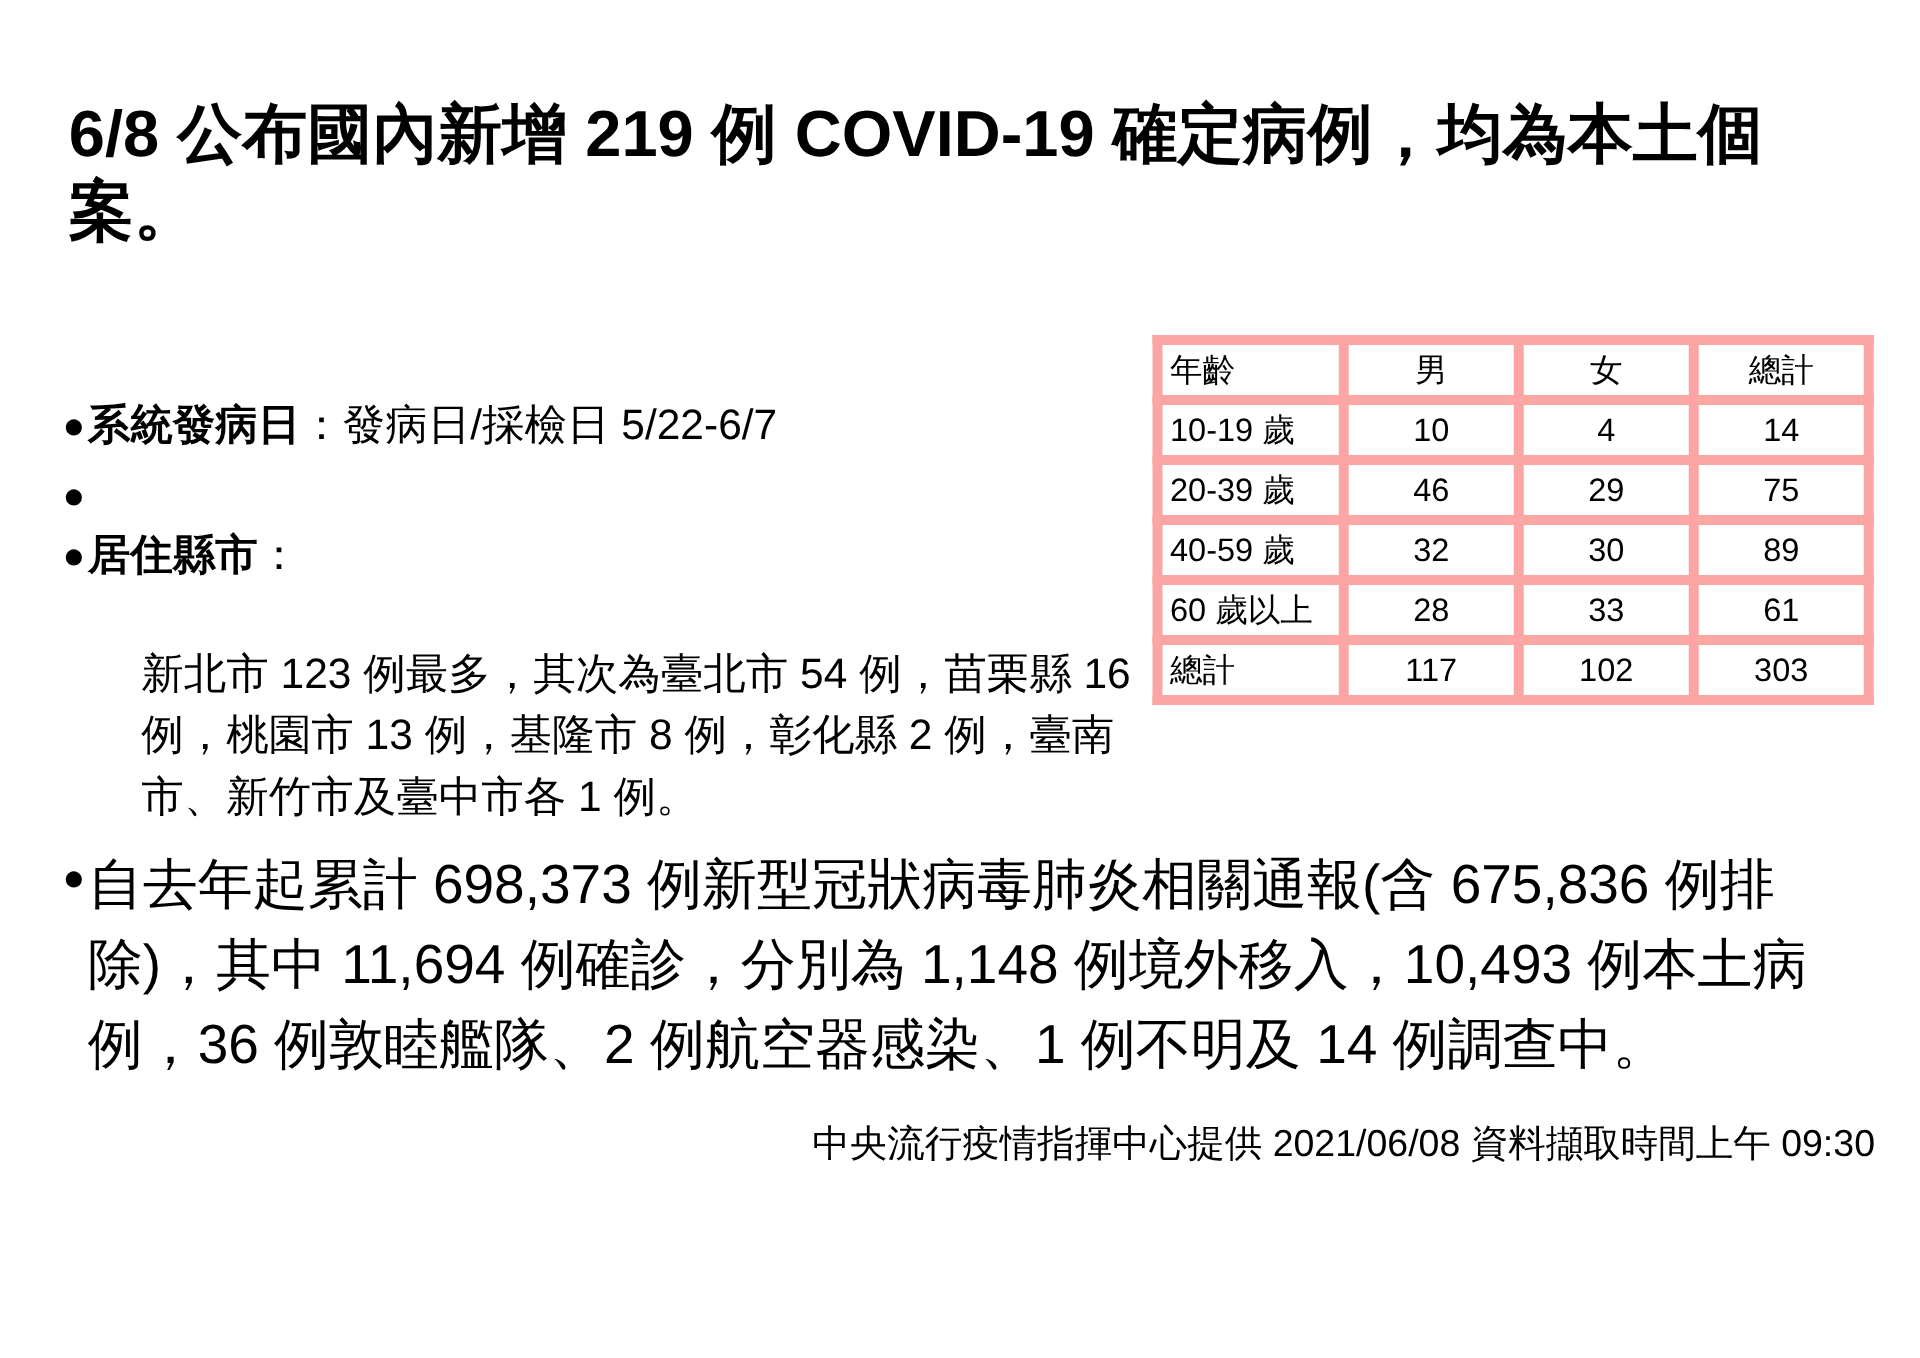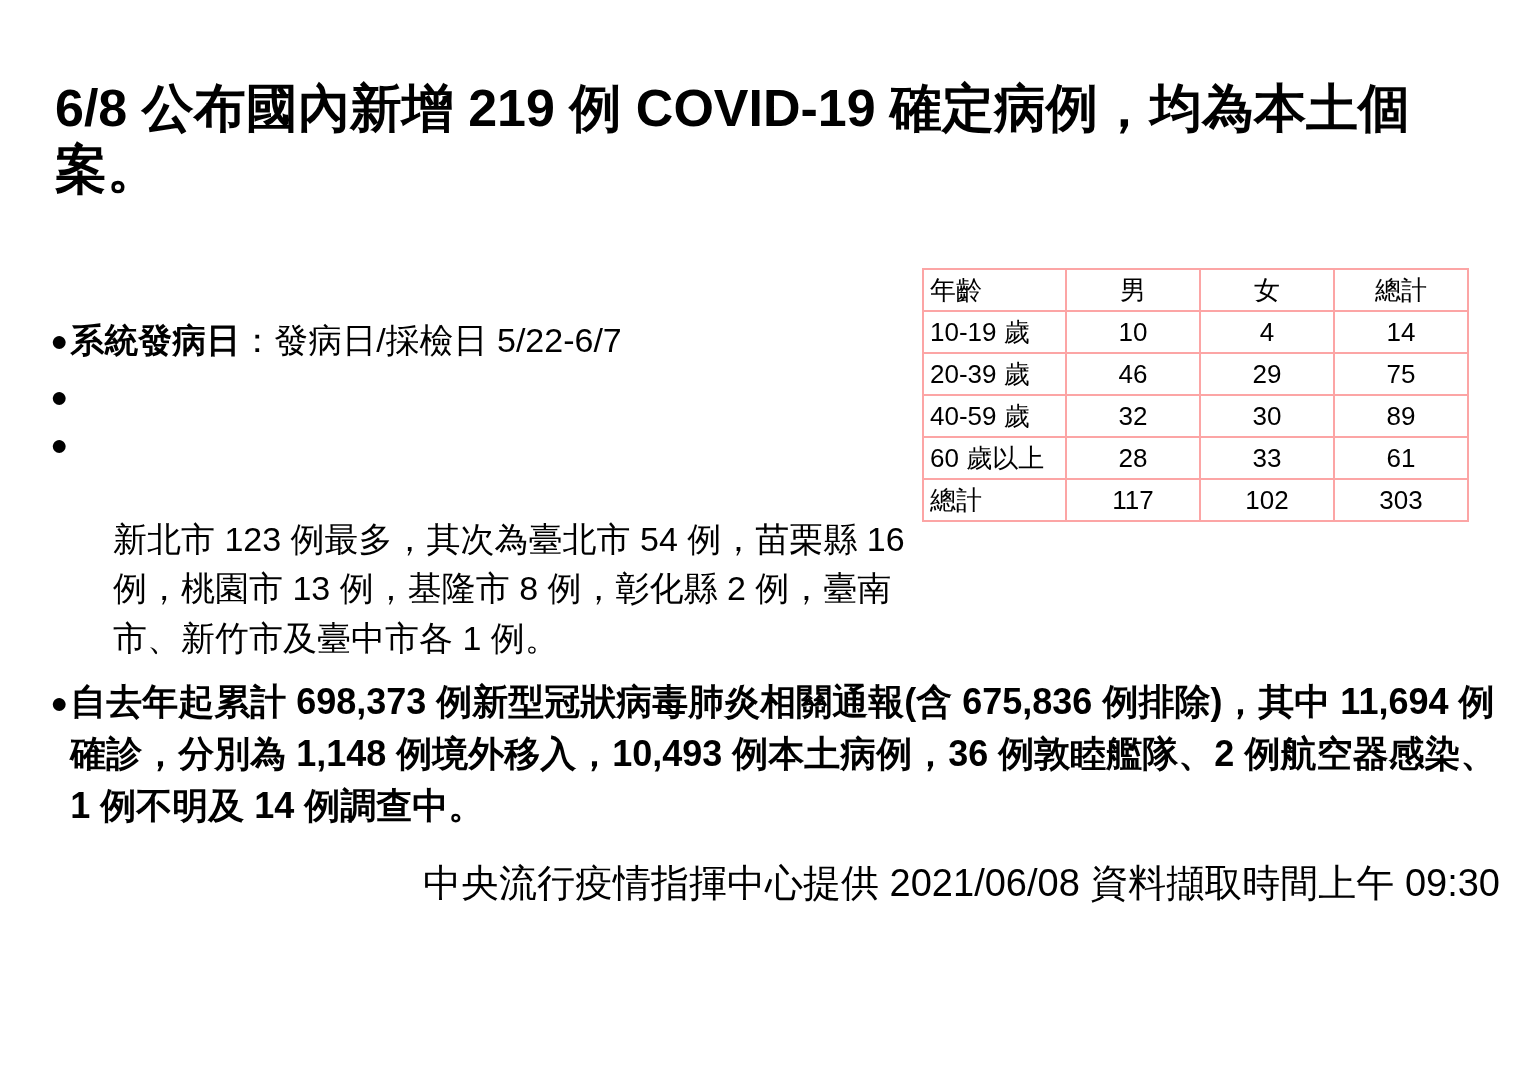--- a/index.html
+++ b/index.html
@@ -84,21 +84,21 @@
   .table-wrap {
     position: absolute;
     left: 922px;
     top: 268px;
   }
   table.stats {
     border-collapse: collapse;
     table-layout: fixed;
   }
   table.stats td {
-    border: 2px solid #fca5a5;
+    border: 8px solid #fca5a5;
     font-size: 26px;
     text-align: center;
     height: 38px;
     padding: 1px 2px;
     font-family: "Liberation Sans", "DejaVu Sans", sans-serif;
   }
   table.stats td.rowhead {
     text-align: left;
     padding-left: 6px;
     width: 133px;
@@ -114,33 +114,33 @@
     top: 676px;
     width: 1450px;
     display: flex;
     align-items: flex-start;
   }
   .summary .dot {
     font-size: 30px;
     margin-top: 12px;
   }
   .summary-text {
-    font-size: 36px;
-    font-weight: bold;
+    font-size: 44px;
+    font-weight: normal;
     line-height: 1.45;
   }
 
   
   .footer {
     position: absolute;
     left: 0;
-    top: 858px;
+    top: 895px;
     width: 1500px;
     text-align: right;
-    font-size: 38px;
+    font-size: 30px;
   }
 </style>
 </head>
 <body>
 
 <div class="page">
 
   <div class="title">6/8 公布國內新增 219 例 COVID-19 確定病例，均為本土個案。</div>
 
 
@@ -150,20 +150,21 @@
       <span class="dot">●</span>
       <span class="bullet-text"><span class="lbl">系統發病日</span><span>：</span><span>發病日/採檢日 5/22-6/7</span></span>
     </div>
 
     <div class="bullet-row">
       <span class="dot">●</span>
     </div>
 
     <div class="bullet-row">
       <span class="dot">●</span>
+      <span class="bullet-text"><span class="lbl">居住縣市</span><span>：</span></span>
     </div>
 
   </div>
 
   <div class="city-block">新北市 123 例最多，其次為臺北市 54 例，苗栗縣 16 例，桃園市 13 例，基隆市 8 例，彰化縣 2 例，臺南市、新竹市及臺中市各 1 例。</div>
 
   <div class="table-wrap">
     <table class="stats">
       <tbody>
         <tr>

